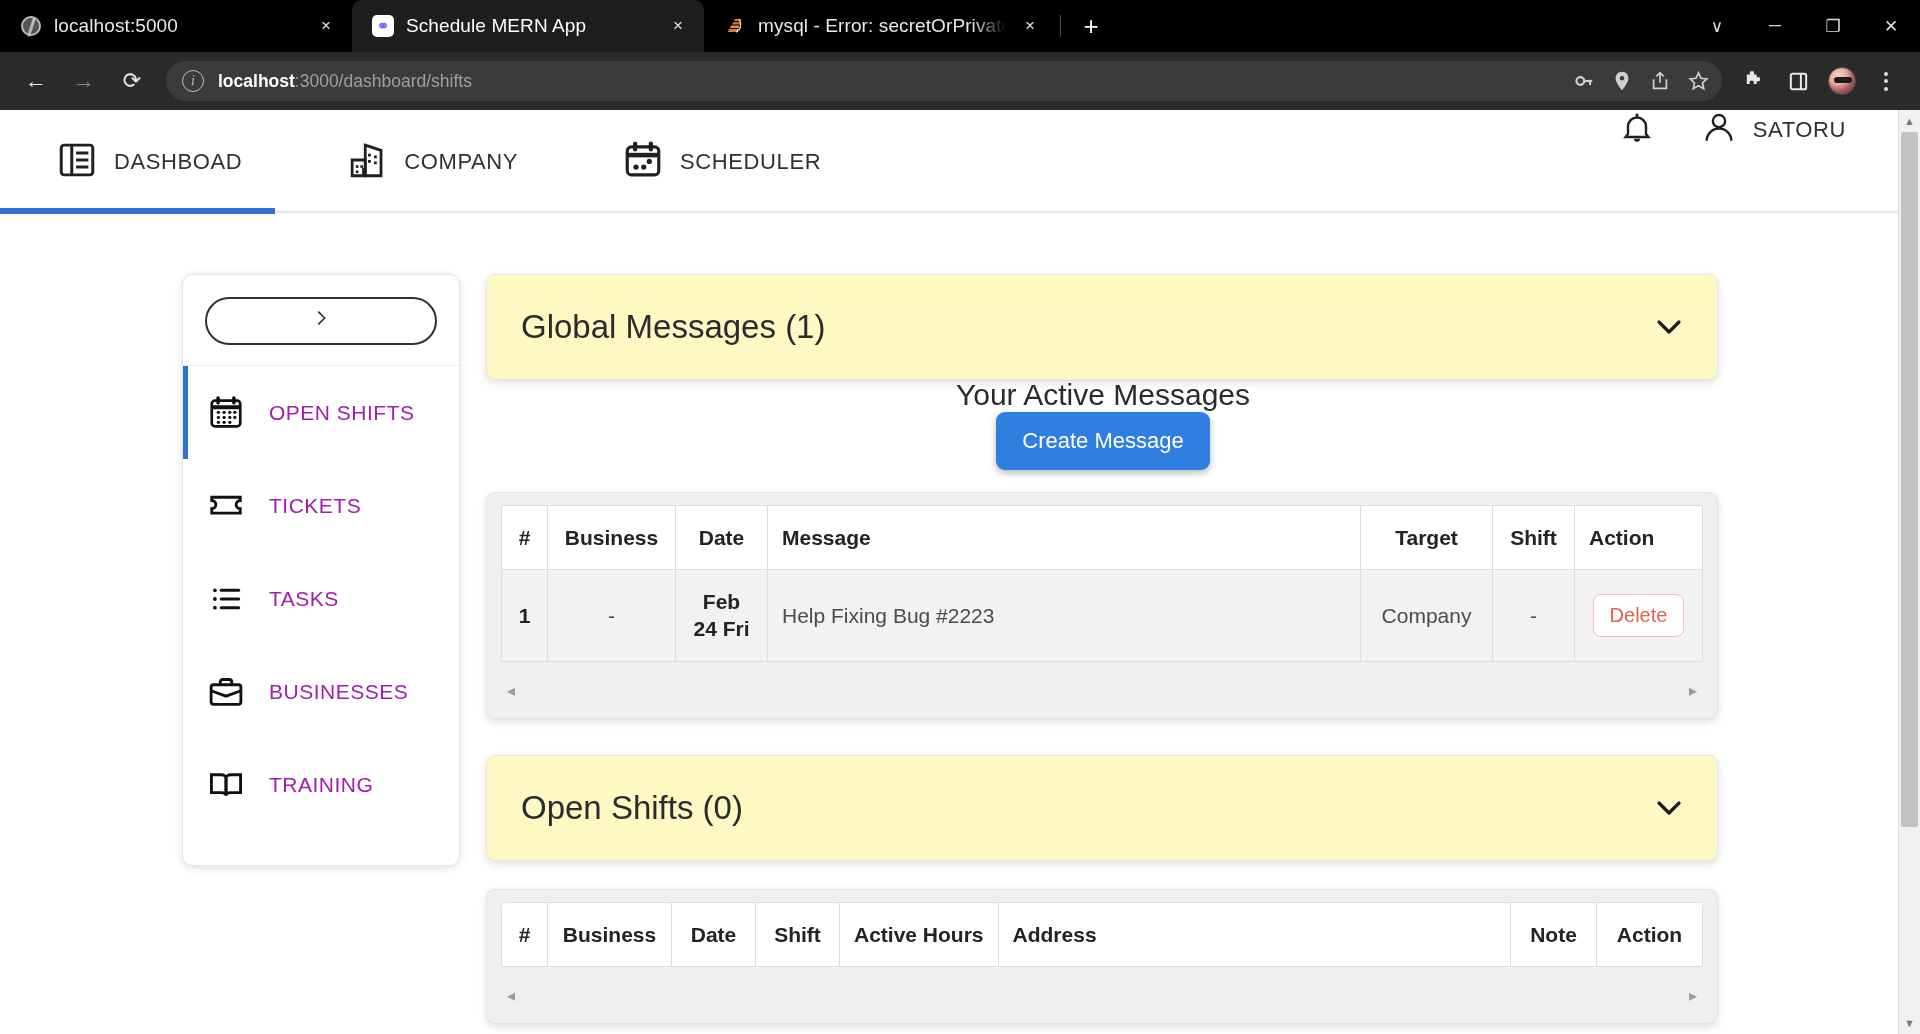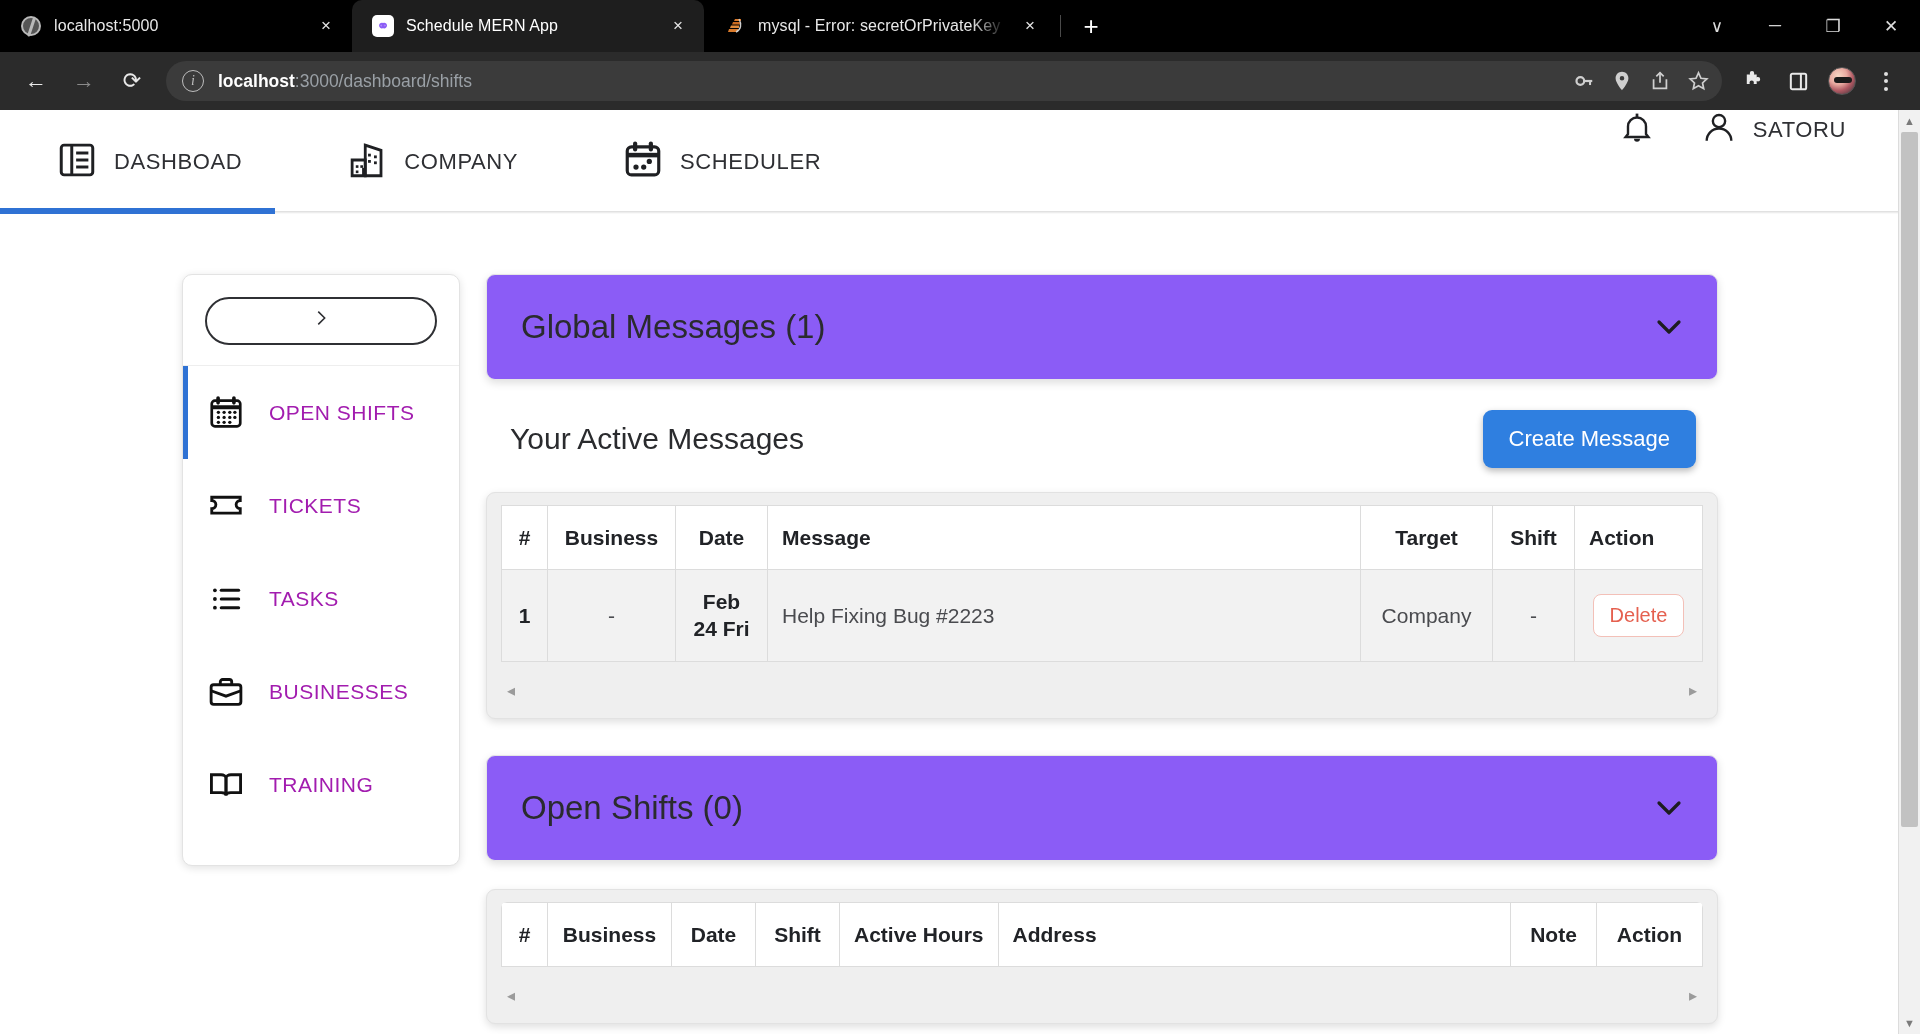--- a/index.html
+++ b/index.html
@@ -42,21 +42,21 @@
     width: 3px; height: 20px; background: #b9b9b9; border-radius: 2px;
     transform: rotate(18deg);
   }
   .fav-mern {
     width: 22px; height: 22px; border-radius: 5px; background: #ffffff;
     display: flex; align-items: center; justify-content: center;
     color: #8b5cf6; font-size: 15px; font-weight: bold;
   }
   .tab-title {
     flex: 1 1 auto; white-space: nowrap; overflow: hidden;
-    font-size: 16px; letter-spacing: .1px;
+    font-size: 19px; letter-spacing: .1px;
     -webkit-mask-image: linear-gradient(to right, #000 86%, transparent 100%);
             mask-image: linear-gradient(to right, #000 86%, transparent 100%);
   }
   .tab-close {
     flex: 0 0 24px; width: 24px; height: 24px; border-radius: 50%;
     display: flex; align-items: center; justify-content: center;
     font-size: 17px; color: #e6e6e6;
   }
   .tab-sep { width: 1px; height: 22px; background: #4a4a4a; align-self: center; margin: 0 4px; }
   .newtab {
@@ -176,31 +176,31 @@
   .sb-item.active::before {
     content: ""; position: absolute; left: 0; top: 0; bottom: 0; width: 5px;
     background: #2f72d4;
   }
   .sb-item .lbl { font-size: 21px; letter-spacing: .5px; color: #a21caf; }
   .sb-ico { width: 42px; flex: 0 0 42px; display: flex; align-items: center; justify-content: center; }
 
   .main { flex: 1 1 auto; max-width: 1232px; }
 
   .card {
-    background: #8b5cf6; border: 1px solid #e6e6e6; border-radius: 9px;
+    background: #fef9c3; border: 1px solid #e6e6e6; border-radius: 9px;
     box-shadow: 0 3px 9px rgba(0,0,0,.13);
     display: flex; align-items: center; justify-content: space-between;
     padding: 0 34px; height: 106px; margin-bottom: 28px;
   }
   .card .title { font-size: 33px; color: #2a2b2e; font-weight: 400; }
   .chev { font-size: 27px; color: #1d1d1f; line-height: 1; font-weight: bold; }
 
   .section-head {
-    display: flex; align-items: center; justify-content: space-between;
-    padding: 0 22px 0 24px; margin-bottom: 22px; height: 62px;
+    display: flex; align-items: center; justify-content: flex-end;
+    padding: 0 22px 0 24px; margin-bottom: 22px; height: 62px; flex-direction: column;
   }
   .section-head .h { font-size: 30px; color: #2a2b2e; }
   .btn-primary {
     background: #2f7fe0; color: #fff; border: none; border-radius: 9px;
     font-size: 22px; padding: 16px 26px; cursor: pointer;
     box-shadow: 0 3px 7px rgba(0,0,0,.28); font-family: inherit;
   }
 
   .table-wrap {
     background: #efefef; border: 1px solid #e2e2e2; border-radius: 9px;

